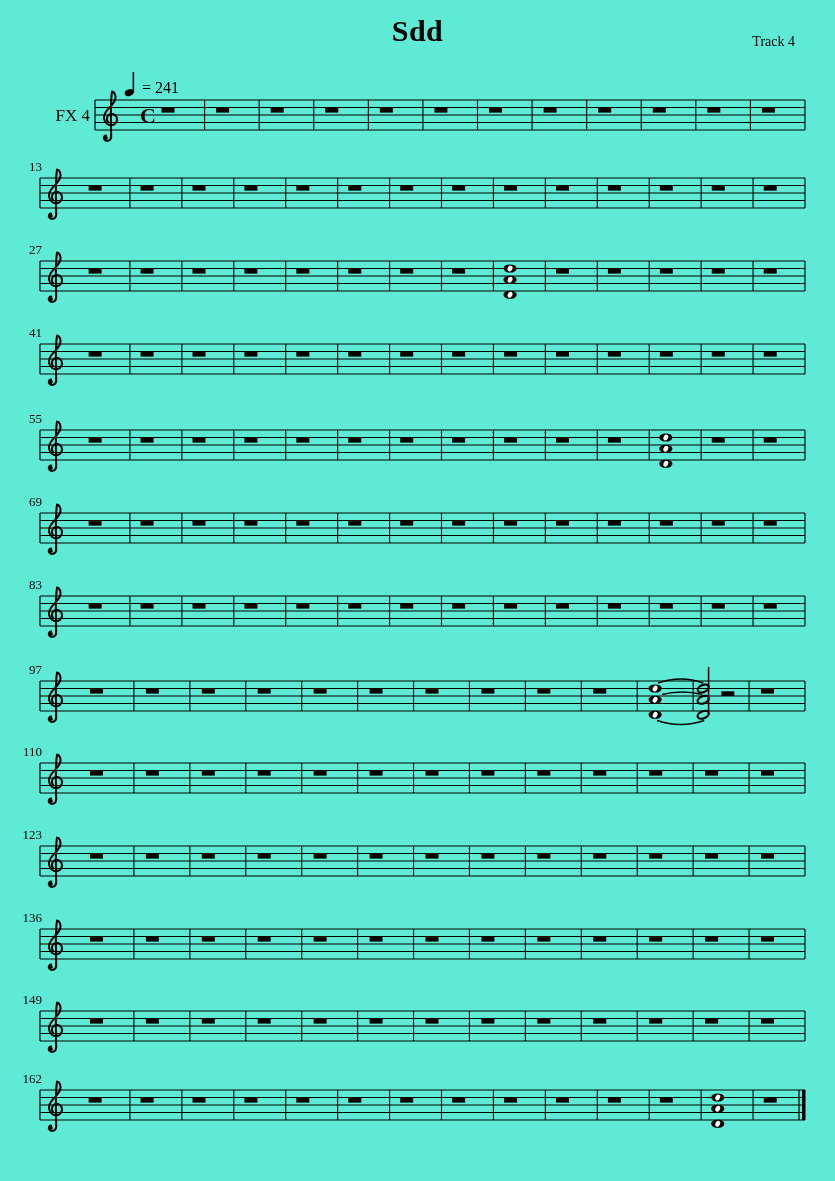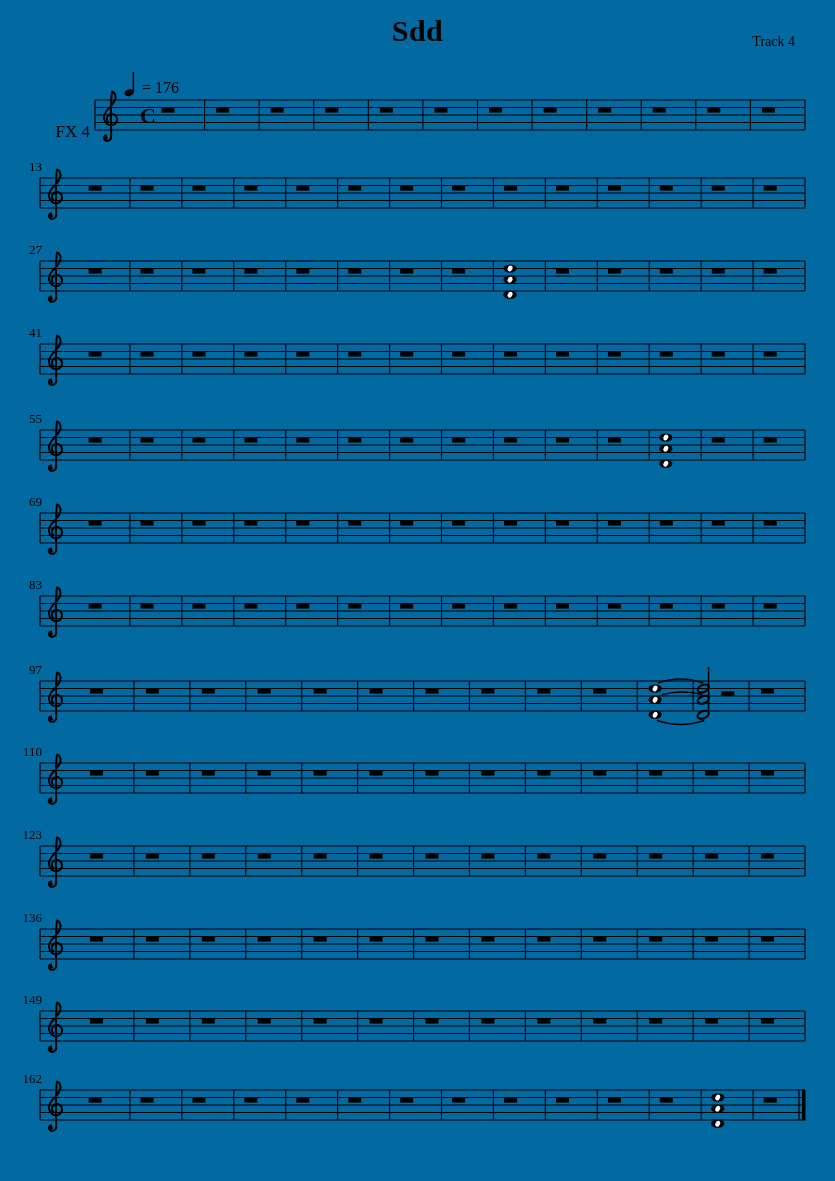--- a/index.html
+++ b/index.html
@@ -1,21 +1,21 @@
 <!DOCTYPE html>
 <html><head>
 <meta charset="utf-8">
 <style>
   html,body{margin:0;padding:0;background:#fff;}
-  .page{position:relative;width:835px;height:1181px;background:#0369a1;overflow:hidden;
+  .page{position:relative;width:835px;height:1181px;background:#5eead4;overflow:hidden;
         font-family:"Liberation Serif", serif;color:#000;}
   .title{position:absolute;top:14px;left:0;width:100%;text-align:center;
          font-size:30px;font-weight:bold;letter-spacing:.5px;}
   .track{position:absolute;top:34px;right:40px;font-size:14px;}
-  .instrument{position:absolute;top:106px;left:30px;width:60px;text-align:right;font-size:17px;margin-top:16px;}
+  .instrument{position:absolute;top:106px;left:30px;width:60px;text-align:right;font-size:17px;}
   .tempo{position:absolute;top:70px;left:124px;font-size:16px;display:flex;align-items:flex-end;gap:4px;}
   .tempo svg{display:block;}
   .footer{position:absolute;top:1134px;left:0;width:100%;text-align:center;font-size:18px;}
   #score{position:absolute;top:0;left:0;}
   #score text{font-family:"Liberation Serif", serif;}
 </style>
 </head>
 <body>
 
 <div class="page">
@@ -546,16 +546,16 @@
       </g>
     </svg>
 
   <div class="instrument">FX 4</div>
 
   <div class="tempo">
     <svg width="14" height="27" viewBox="0 0 14 27">
       <ellipse cx="5.2" cy="22.6" rx="4.6" ry="3.4" transform="rotate(-20 5.2 22.6)" fill="#000"></ellipse>
       <rect x="8.6" y="2" width="1.5" height="20.5" fill="#000"></rect>
     </svg>
-    <span>= 176</span>
+    <span>= 241</span>
   </div>
 
 </div>
 
 </body></html>

